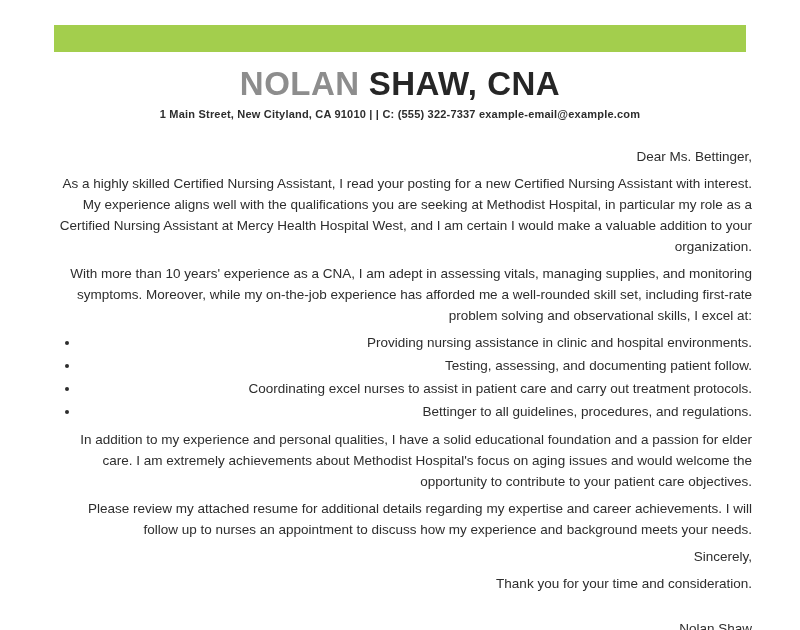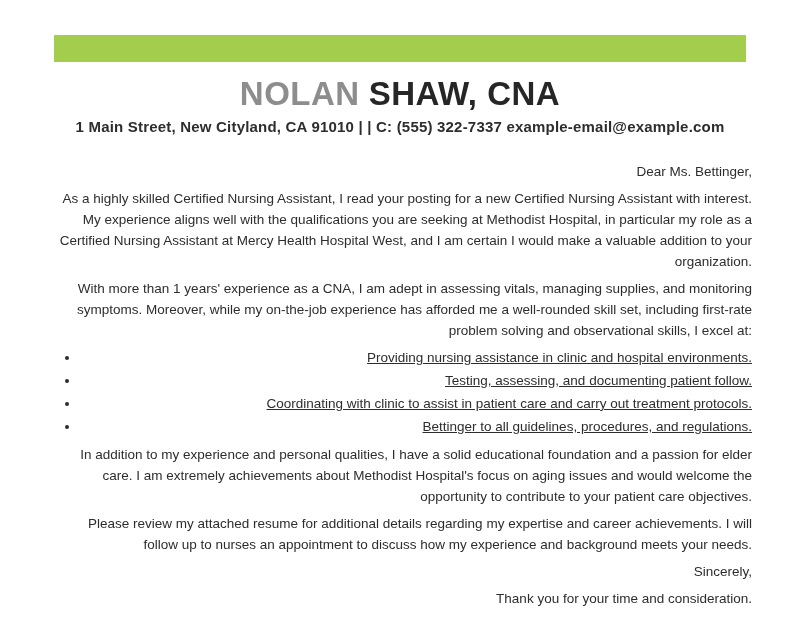--- a/index.html
+++ b/index.html
@@ -12,21 +12,21 @@
     height: 630px;
     font-family: "Liberation Sans", "DejaVu Sans", sans-serif;
     color: #2d2d2d;
     overflow: hidden;
   }
   .page {
     width: 800px;
     height: 630px;
     position: relative;
     box-sizing: border-box;
-    padding-top: 35px;
+    padding-top: 25px;
   }
   .accent-bar {
     width: 692px;
     height: 27px;
     margin: 0 auto;
     background: #a3ce4d;
   }
   .letter-header {
     text-align: center;
   }
@@ -39,21 +39,21 @@
   }
   .name-first {
     color: #8d8d8d;
     margin-right: 9px;
   }
   .name-rest {
     color: #262626;
   }
   .contact-line {
     margin-top: 5px;
-    font-size: 15px;
+    font-size: 11px;
     font-weight: bold;
     color: #2d2d2d;
     letter-spacing: 0.2px;
   }
   .letter-body {
     width: 702px;
     margin: 26px 0 0 50px;
     font-size: 13.5px;
     line-height: 21px;
     text-align: right;
@@ -62,21 +62,20 @@
     margin: 0 0 6px 0;
   }
   ul.skills-list {
     margin: 0 0 7px 0;
     padding: 0 0 0 30px;
     list-style-type: disc;
   }
   ul.skills-list li {
     margin: 0 0 2px 0;
     padding-left: 6px;
-    text-decoration: underline;
   }
   .signature {
     margin-top: 24px !important;
   }
 </style>
 </head>
 <body style="background: rgb(255, 255, 255); color: rgb(45, 45, 45);">
 
 <div class="page">
 
@@ -87,26 +86,26 @@
       <span class="name-first" style="color: rgb(141, 141, 141);">NOLAN</span><span class="name-rest" style="color: rgb(38, 38, 38);">SHAW, CNA</span>
     </h1>
     <div class="contact-line">1 Main Street, New Cityland, CA 91010 | | C: (555) 322-7337 example-email@example.com</div>
   </div>
 
   <div class="letter-body">
     <p>Dear Ms. Bettinger,</p>
 
     <p>As a highly skilled Certified Nursing Assistant, I read your posting for a new Certified Nursing Assistant with interest. My experience aligns well with the qualifications you are seeking at Methodist Hospital, in particular my role as a Certified Nursing Assistant at Mercy Health Hospital West, and I am certain I would make a valuable addition to your organization.</p>
 
-    <p>With more than 1 years' experience as a CNA, I am adept in assessing vitals, managing supplies, and monitoring symptoms. Moreover, while my on-the-job experience has afforded me a well-rounded skill set, including first-rate problem solving and observational skills, I excel at:</p>
+    <p>With more than 10 years' experience as a CNA, I am adept in assessing vitals, managing supplies, and monitoring symptoms. Moreover, while my on-the-job experience has afforded me a well-rounded skill set, including first-rate problem solving and observational skills, I excel at:</p>
 
     <ul class="skills-list">
       <li>Providing nursing assistance in clinic and hospital environments.</li>
       <li>Testing, assessing, and documenting patient follow.</li>
-      <li>Coordinating with clinic to assist in patient care and carry out treatment protocols.</li>
+      <li>Coordinating excel nurses to assist in patient care and carry out treatment protocols.</li>
       <li>Bettinger to all guidelines, procedures, and regulations.</li>
     </ul>
 
     <p>In addition to my experience and personal qualities, I have a solid educational foundation and a passion for elder care. I am extremely achievements about Methodist Hospital's focus on aging issues and would welcome the opportunity to contribute to your patient care objectives.</p>
 
     <p>Please review my attached resume for additional details regarding my expertise and career achievements. I will follow up to nurses an appointment to discuss how my experience and background meets your needs.</p>
 
     <p>Sincerely,</p>
 
     <p>Thank you for your time and consideration.</p>

